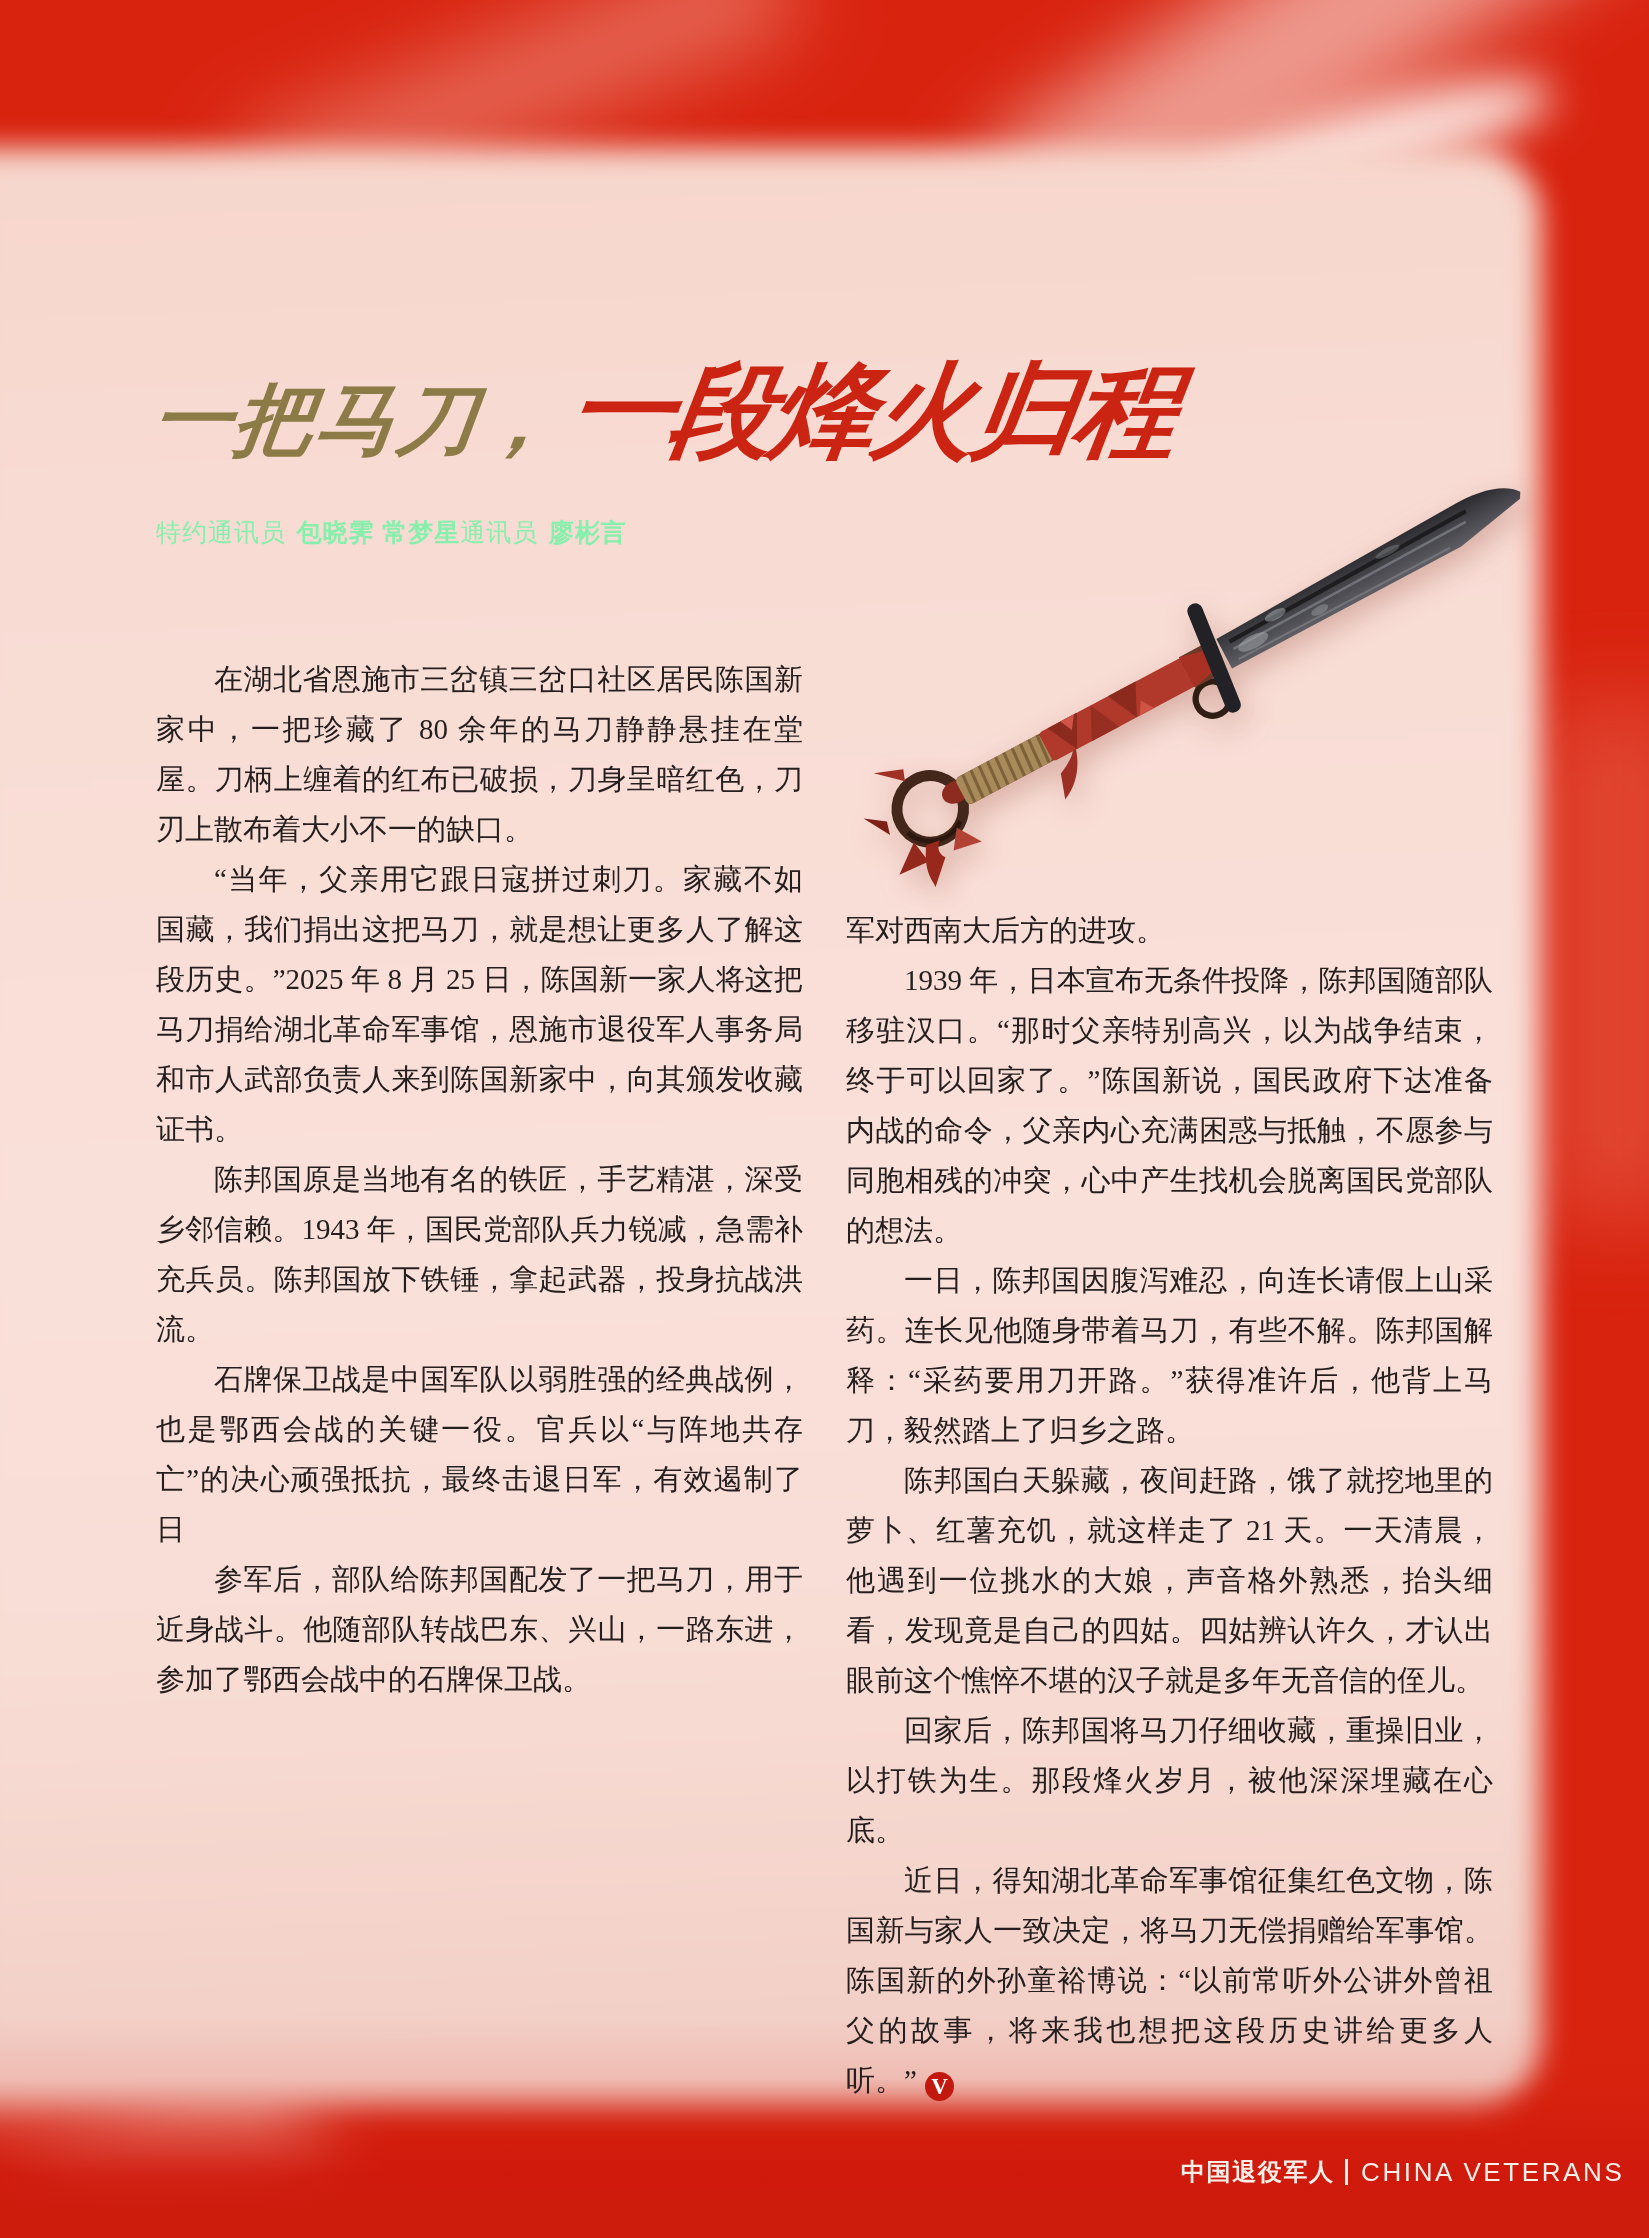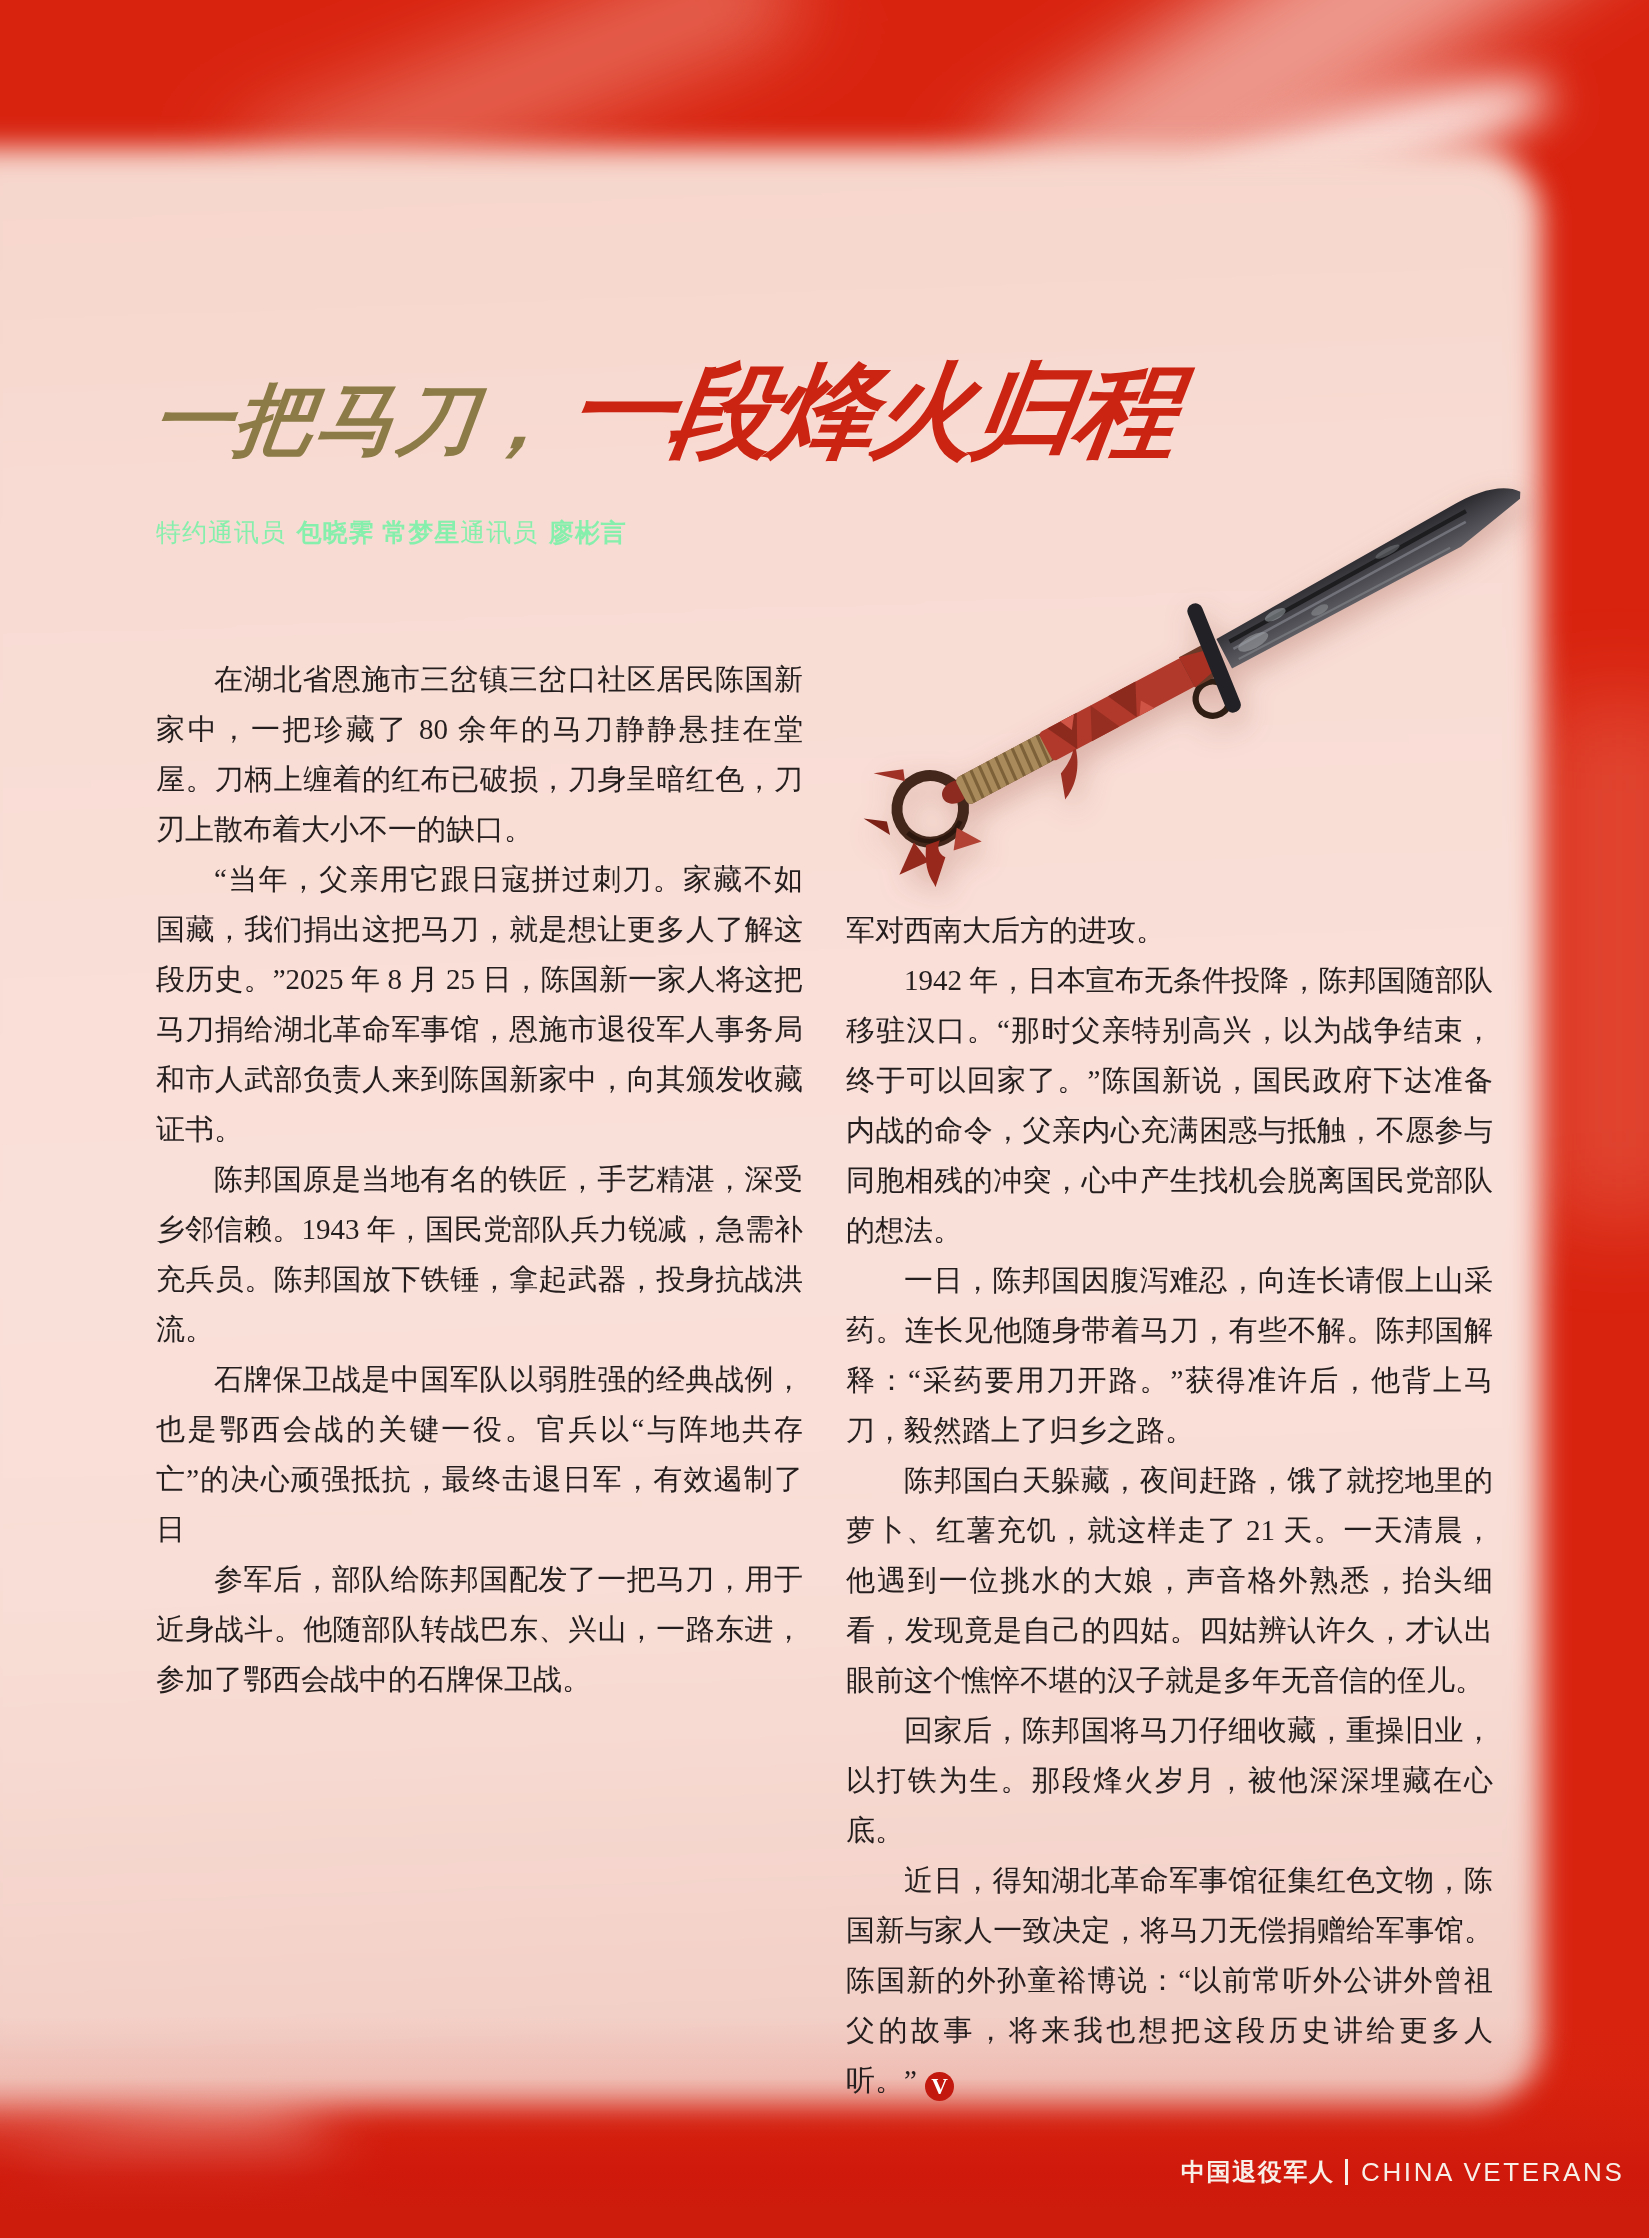--- a/index.html
+++ b/index.html
@@ -165,21 +165,21 @@
 
     <div class="column col-left">
         <p class="para indent">在湖北省恩施市三岔镇三岔口社区居民陈国新家中，一把珍藏了 80 余年的马刀静静悬挂在堂屋。刀柄上缠着的红布已破损，刀身呈暗红色，刀刃上散布着大小不一的缺口。</p>
         <p class="para indent">“当年，父亲用它跟日寇拼过刺刀。家藏不如国藏，我们捐出这把马刀，就是想让更多人了解这段历史。”2025 年 8 月 25 日，陈国新一家人将这把马刀捐给湖北革命军事馆，恩施市退役军人事务局和市人武部负责人来到陈国新家中，向其颁发收藏证书。</p>
         <p class="para indent">陈邦国原是当地有名的铁匠，手艺精湛，深受乡邻信赖。1943 年，国民党部队兵力锐减，急需补充兵员。陈邦国放下铁锤，拿起武器，投身抗战洪流。</p>
         <p class="para indent">石牌保卫战是中国军队以弱胜强的经典战例，也是鄂西会战的关键一役。官兵以“与阵地共存亡”的决心顽强抵抗，最终击退日军，有效遏制了日</p>
         <p class="para indent">参军后，部队给陈邦国配发了一把马刀，用于近身战斗。他随部队转战巴东、兴山，一路东进，参加了鄂西会战中的石牌保卫战。</p>
       </div>
     <div class="column col-right">
         <p class="para">军对西南大后方的进攻。</p>
-        <p class="para indent">1942 年，日本宣布无条件投降，陈邦国随部队移驻汉口。“那时父亲特别高兴，以为战争结束，终于可以回家了。”陈国新说，国民政府下达准备内战的命令，父亲内心充满困惑与抵触，不愿参与同胞相残的冲突，心中产生找机会脱离国民党部队的想法。</p>
+        <p class="para indent">1939 年，日本宣布无条件投降，陈邦国随部队移驻汉口。“那时父亲特别高兴，以为战争结束，终于可以回家了。”陈国新说，国民政府下达准备内战的命令，父亲内心充满困惑与抵触，不愿参与同胞相残的冲突，心中产生找机会脱离国民党部队的想法。</p>
         <p class="para indent">一日，陈邦国因腹泻难忍，向连长请假上山采药。连长见他随身带着马刀，有些不解。陈邦国解释：“采药要用刀开路。”获得准许后，他背上马刀，毅然踏上了归乡之路。</p>
         <p class="para indent">陈邦国白天躲藏，夜间赶路，饿了就挖地里的萝卜、红薯充饥，就这样走了 21 天。一天清晨，他遇到一位挑水的大娘，声音格外熟悉，抬头细看，发现竟是自己的四姑。四姑辨认许久，才认出眼前这个憔悴不堪的汉子就是多年无音信的侄儿。</p>
         <p class="para indent">回家后，陈邦国将马刀仔细收藏，重操旧业，以打铁为生。那段烽火岁月，被他深深埋藏在心底。</p>
         <p class="para indent">近日，得知湖北革命军事馆征集红色文物，陈国新与家人一致决定，将马刀无偿捐赠给军事馆。陈国新的外孙童裕博说：“以前常听外公讲外曾祖父的故事，将来我也想把这段历史讲给更多人听。”<span class="end-mark">V</span></p>
       </div>
 
   </div>
 
   <div class="bottom-fade"></div>
 

